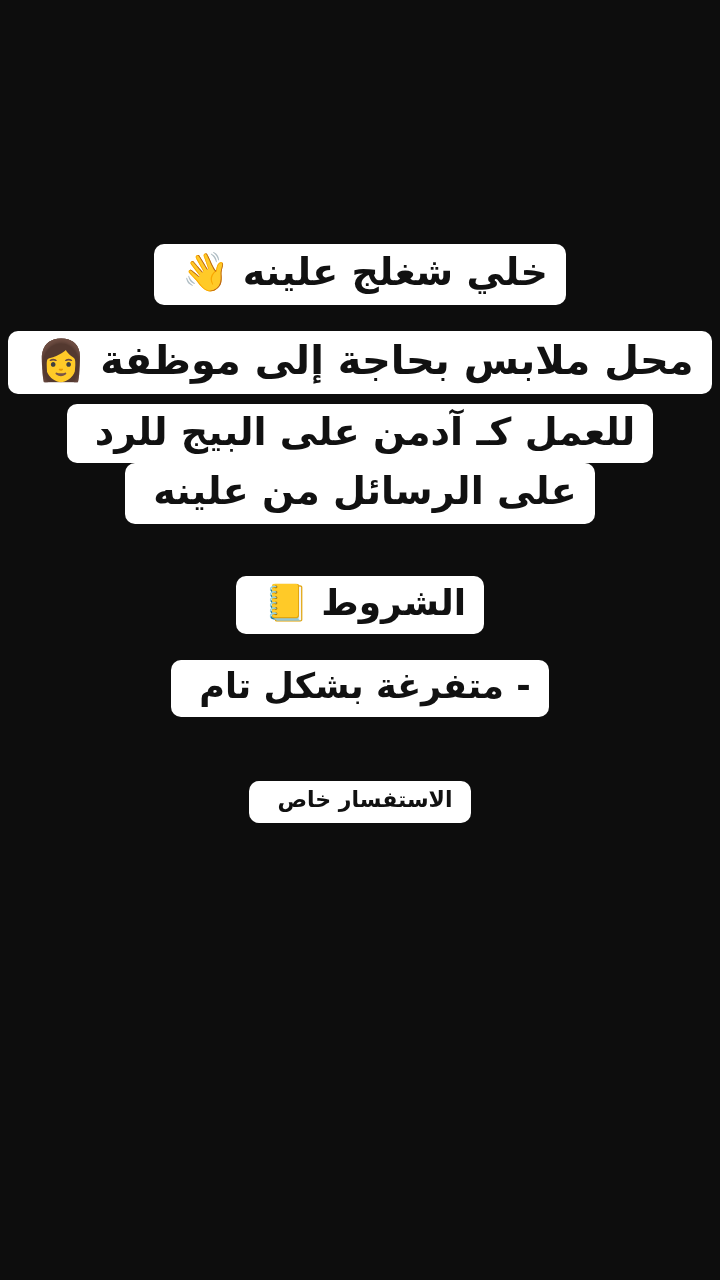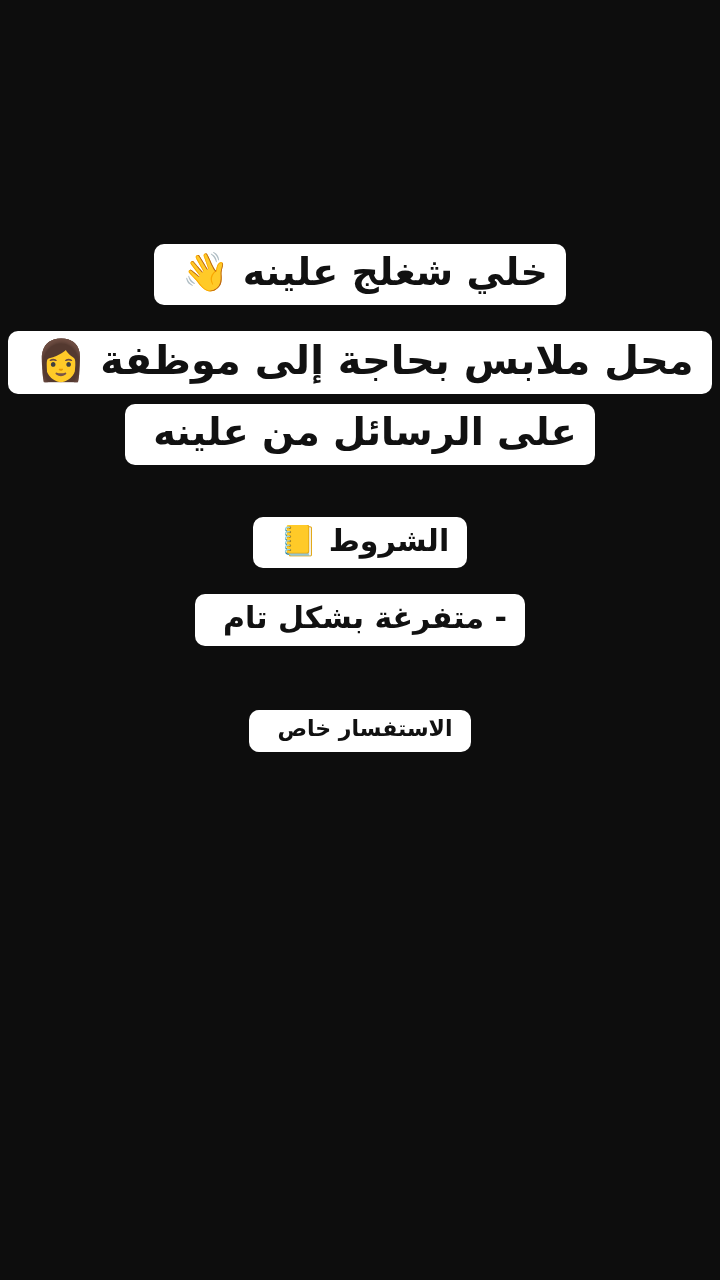--- a/index.html
+++ b/index.html
@@ -47,22 +47,22 @@
     direction: rtl;
     unicode-bidi: isolate;
   }
   .gap-sm { height: 10px; }
   .gap-md { height: 26px; }
   .gap-xl { height: 64px; }
 
   .s-40 { font-size: 40px; }
   .s-38 { font-size: 38px; }
   .s-37 { font-size: 37px; }
-  .s-36 { font-size: 30px; }
-  .s-35 { font-size: 30px; }
+  .s-36 { font-size: 36px; }
+  .s-35 { font-size: 35px; }
   .s-34 { font-size: 22px; }
   .tight { padding-bottom: 8px; }
 </style>
 </head>
 <body style="background: rgb(13, 13, 13);">
 
 <div class="screen">
   <div class="story-content">
 
     <div class="block">
@@ -71,20 +71,21 @@
 
     <div class="gap-md"></div>
 
     <div class="block">
       <span class="line s-40">محل ملابس بحاجة إلى موظفة 👩</span>
     </div>
 
     <div class="gap-sm"></div>
 
     <div class="block">
+      <span class="line s-38 tight">للعمل كـ آدمن على البيج للرد</span>
       <span class="line s-38">على الرسائل من علينه</span>
     </div>
 
     <div class="gap-md"></div>
 
 
     <div class="gap-md"></div>
 
     <div class="block">
       <span class="line s-36">الشروط 📒</span>

